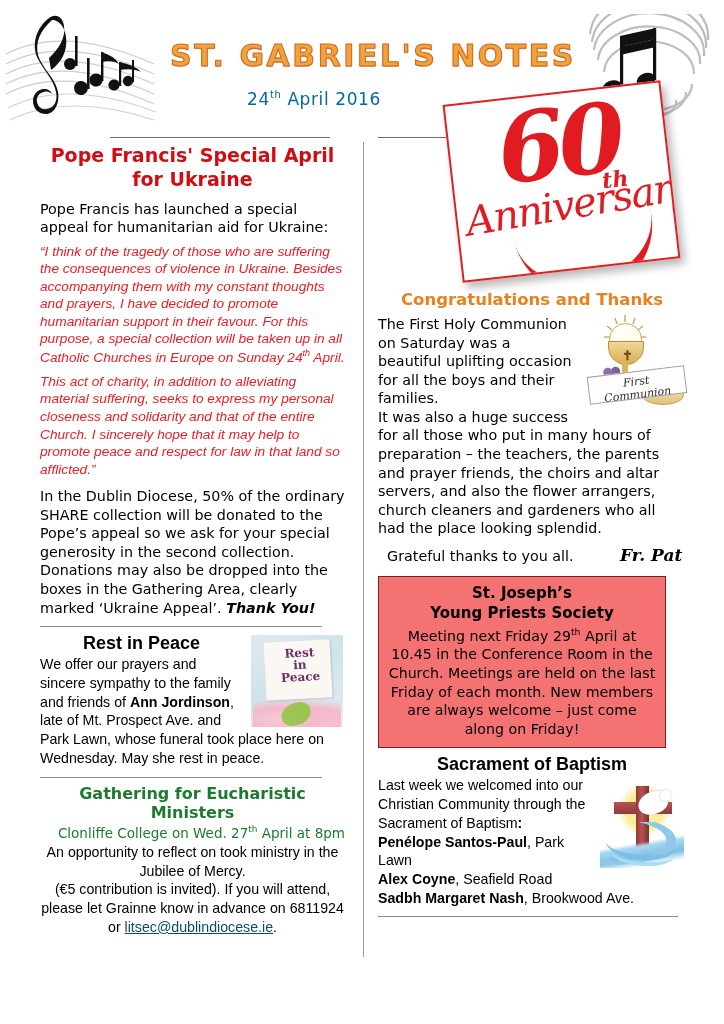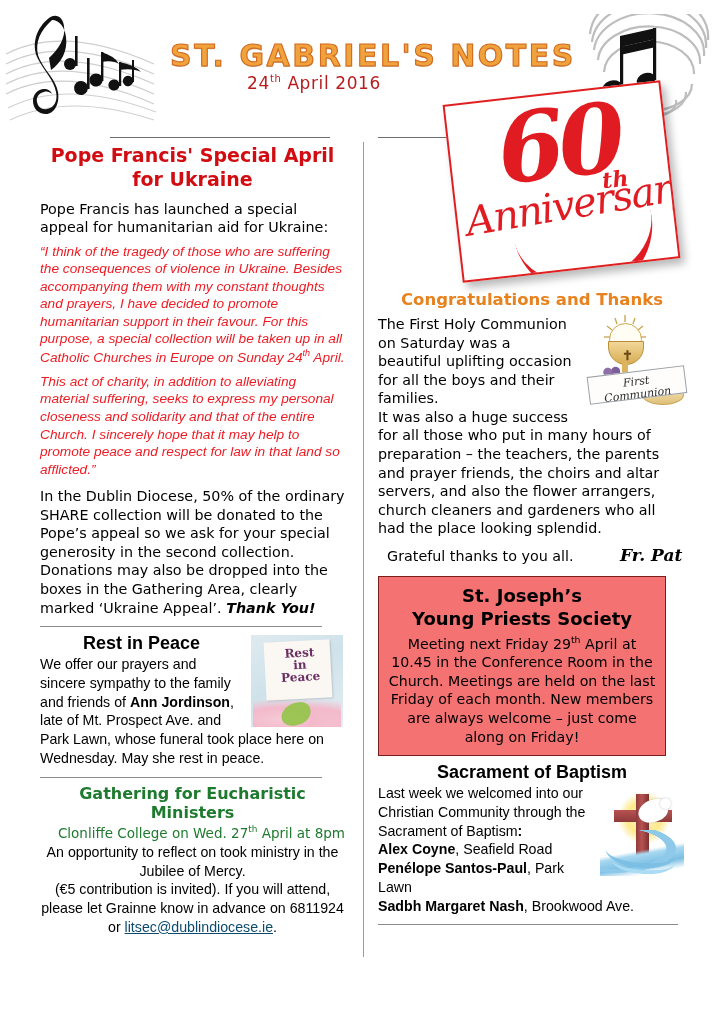--- a/index.html
+++ b/index.html
@@ -50,22 +50,23 @@
     font-weight: bold;
     letter-spacing: 2.5px;
     color: #F0A23C;
     -webkit-text-stroke: 1.1px #D2691E;
     text-shadow: 0 1px 0 rgba(120,60,10,0.35);
     margin: 0;
     padding-left: 22px;
   }
   .masthead-date {
     display: block;
+    margin-top: 16px;
     font-size: 17px;
-    color: #b91c1c;
+    color: #0369a1;
     font-family: "DejaVu Sans", sans-serif;
     letter-spacing: 0.6px;
     padding-right: 96px;
   }
   .masthead-date sup { font-size: 10px; }
 
   
   .anniv {
     position: absolute;
     left: 452px;
@@ -257,21 +258,21 @@
   .pinkbox {
     background: #F47272;
     border: 1.5px solid #7a1d1d;
     padding: 7px 8px 9px 8px;
     margin: 10px 0 6px 0;
     width: 288px;
     box-sizing: border-box;
   }
   .pinkbox .pb-title {
     font-family: "DejaVu Sans", sans-serif;
-    font-size: 18px;
+    font-size: 15px;
     font-weight: bold;
     text-align: center;
     line-height: 1.3;
     color: #000;
   }
   .pinkbox .pb-body {
     font-family: "DejaVu Sans", sans-serif;
     font-size: 14.2px;
     line-height: 1.31;
     text-align: center;
@@ -672,24 +673,24 @@
         <div class="bap-dove"></div>
         <div class="bap-dove-head"></div>
         <div class="bap-water"></div>
         <div class="bap-wave"></div>
         <div class="bap-wave2"></div>
       </div>
       <p class="body-arial" style="margin:0;">
         <span>Last week we welcomed into our Christian Community through the Sacrament of Baptism</span><span class="bold">:</span>
       </p>
       <p class="body-arial" style="margin:0;">
+        <span class="bold">Penélope Santos-Paul</span><span>, Park Lawn</span>
+      </p>
+      <p class="body-arial" style="margin:0;">
         <span class="bold">Alex Coyne</span><span>, Seafield Road</span>
-      </p>
-      <p class="body-arial" style="margin:0;">
-        <span class="bold">Penélope Santos-Paul</span><span>, Park Lawn</span>
       </p>
       <p class="body-arial" style="margin:0;">
         <span class="bold">Sadbh Margaret Nash</span><span>, Brookwood Ave.</span>
       </p>
       <hr class="rule-r">
     </section>
   </div>
 </div>
 
 </body></html>

